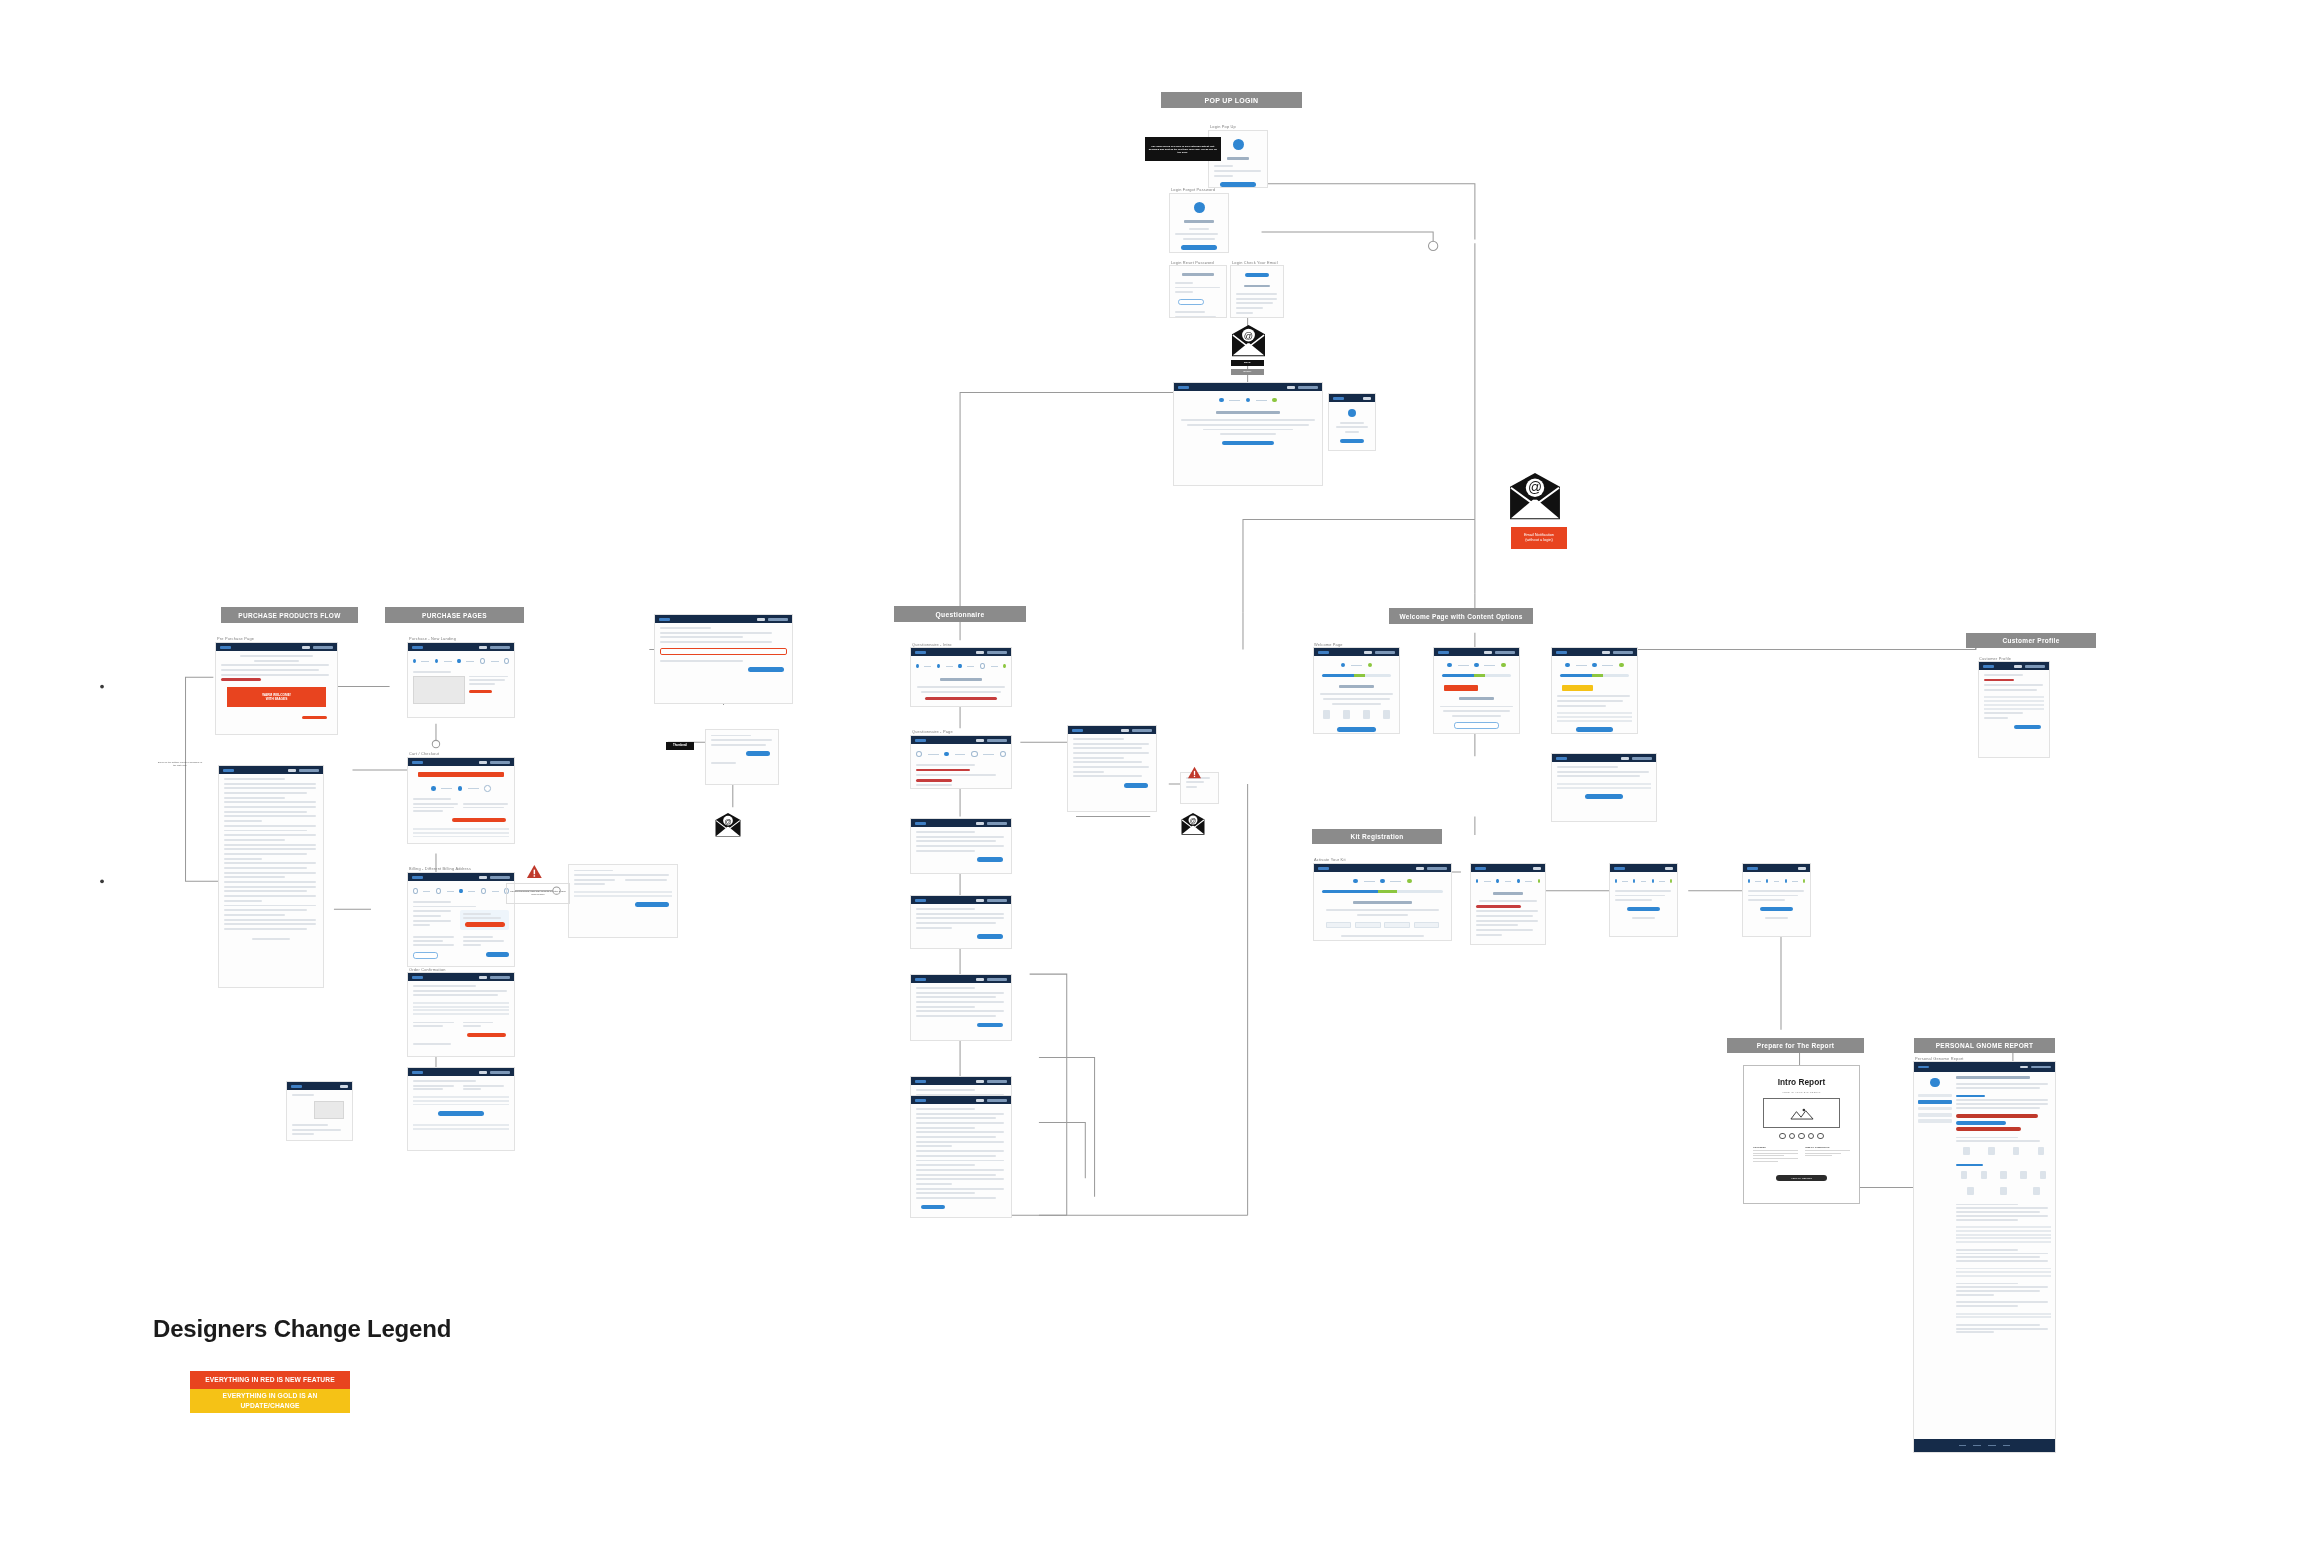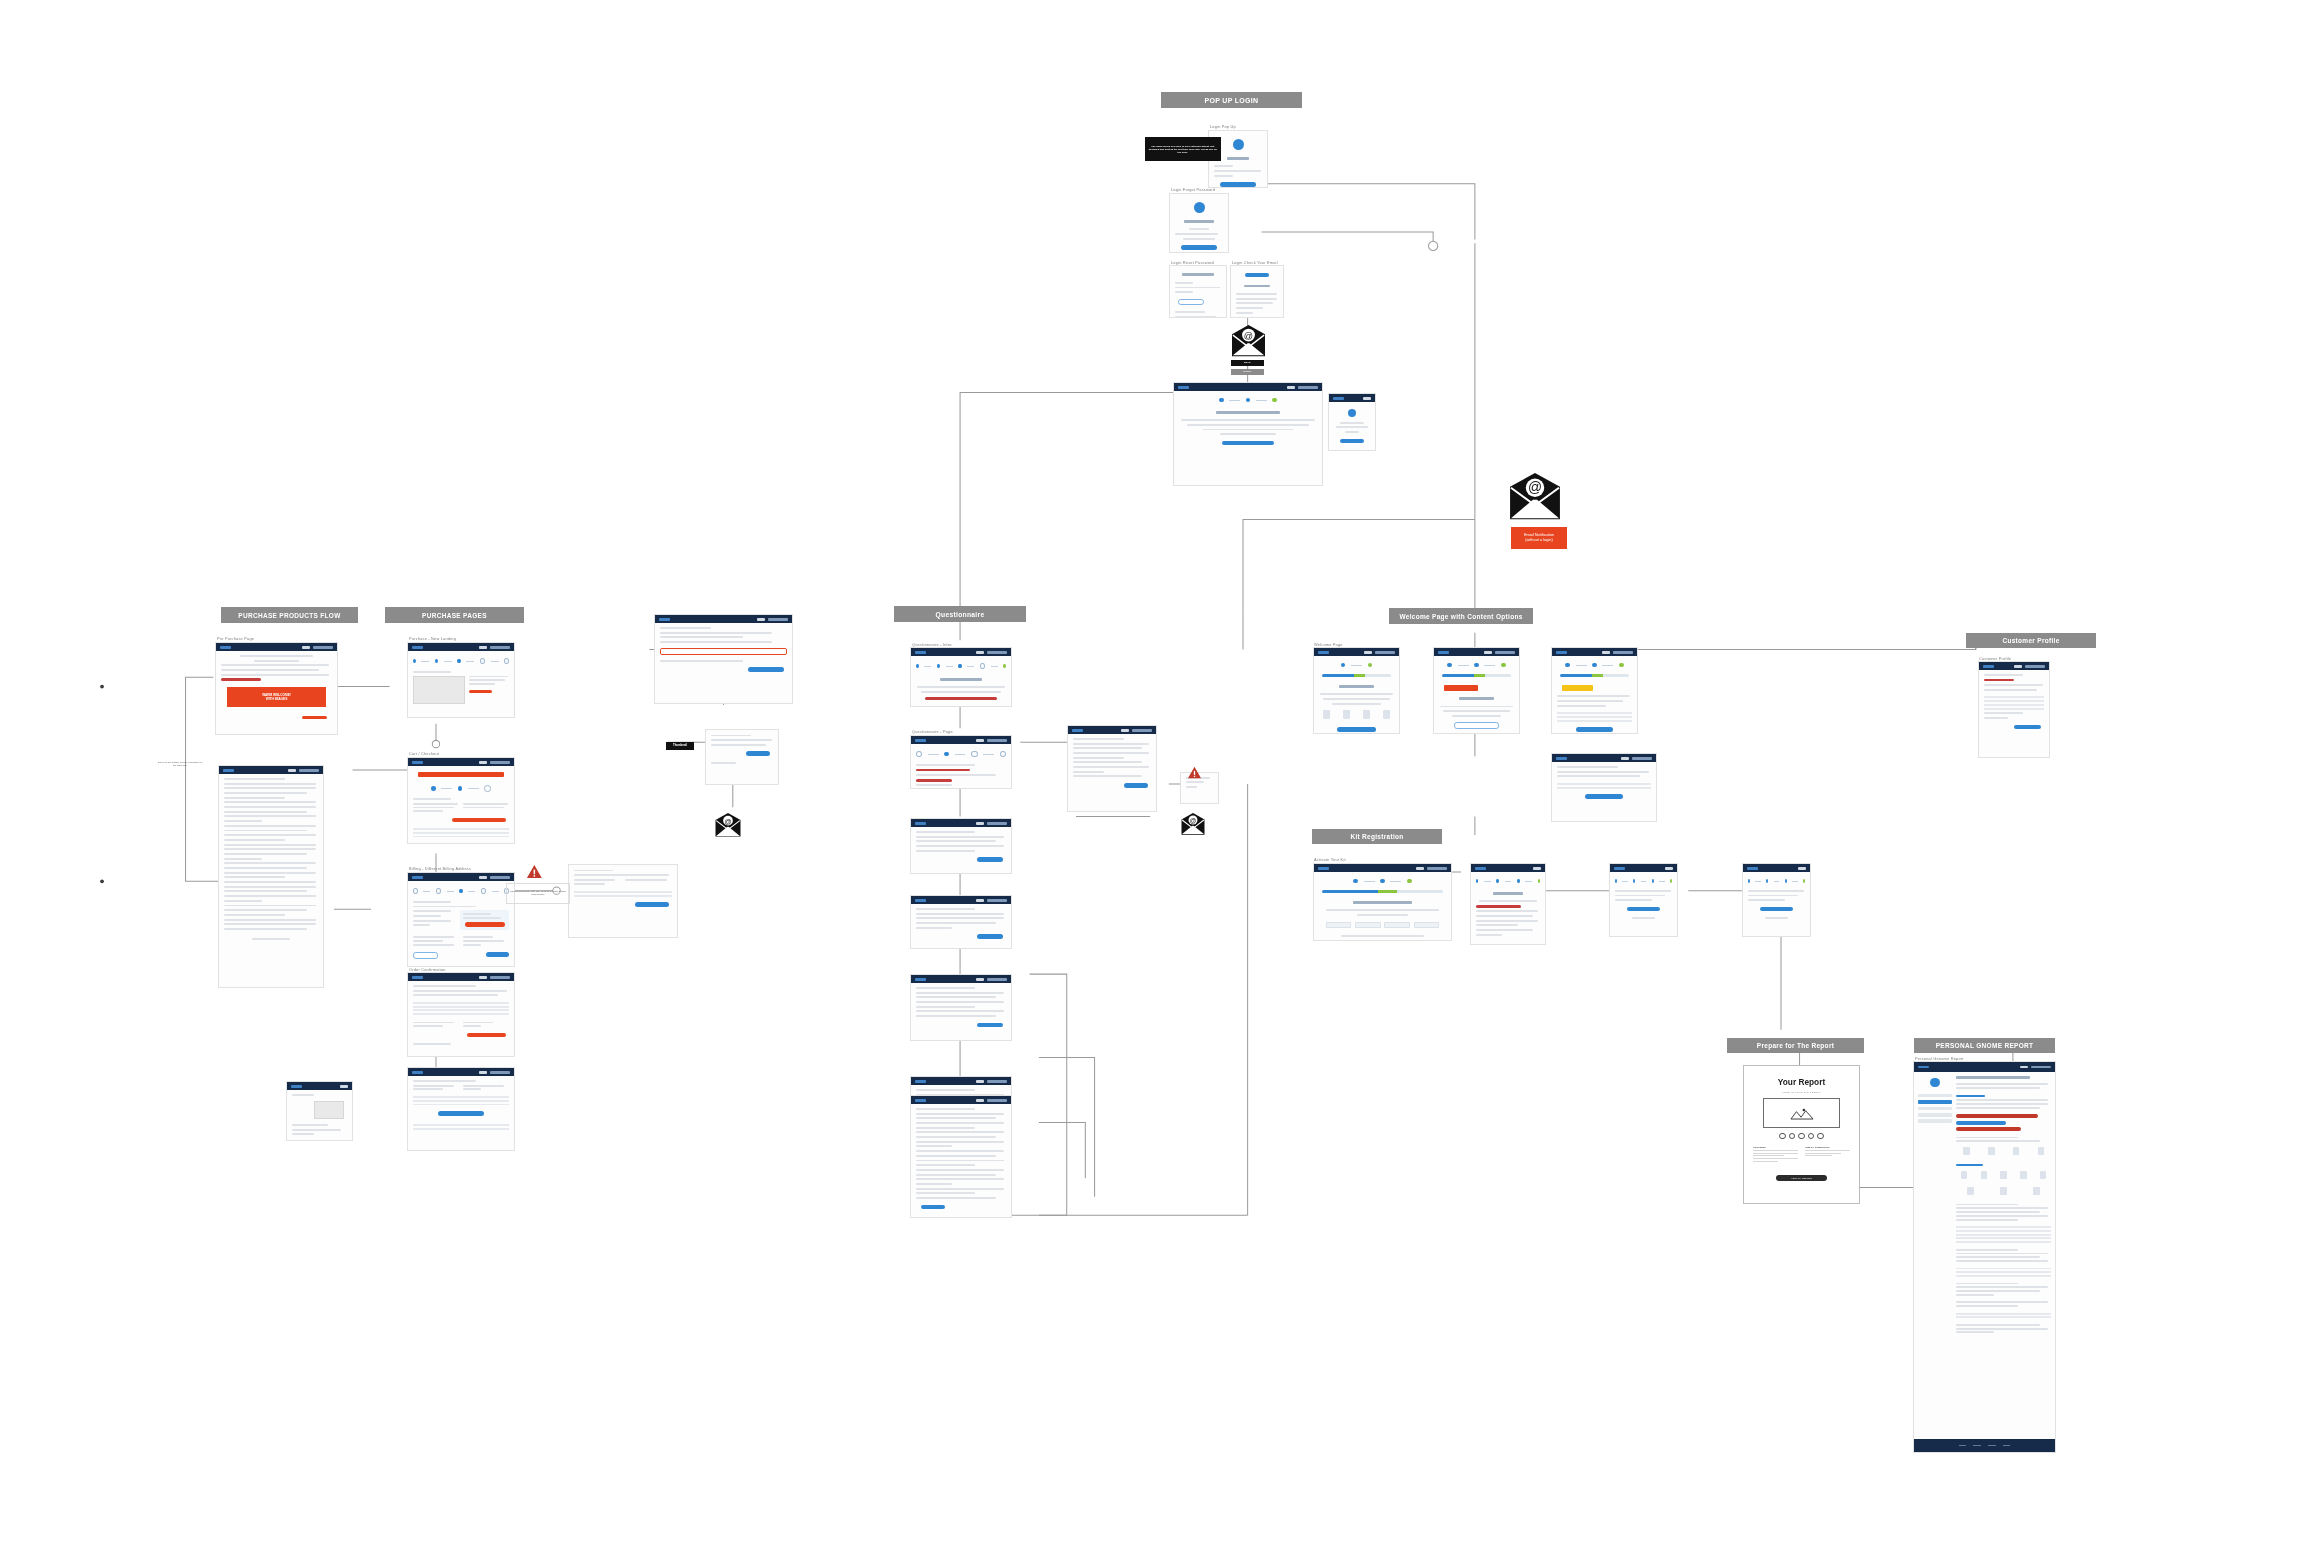--- a/index.html
+++ b/index.html
@@ -1127,21 +1127,21 @@
       <div class="ln xl"></div>
         <div class="ln l"></div>
         <div class="ln m"></div>
       <div class="btn" style="width:56%"></div>
       <div class="ln s c"></div>
     </div>
   </div>
 
   <div class="card" style="left:1743px;top:1065px;width:115px;height:137px;">
     <div style="padding:11px 9.3px;">
-      <div class="hd" style="font-size:8.3px;">Your Report</div>
+      <div class="hd" style="font-size:8.3px;">Intro Report</div>
       <div style="font-size:2.4px;color:#8a8a8a;text-align:center;margin-top:3.7px;letter-spacing:0.3px;">HERE IS YOUR BIG RESULT</div>
       <div style="border:0.9px solid #6c6c6c;height:28px;margin:4.6px 9.3px;display:flex;align-items:center;justify-content:center;">
         <svg width="24" height="13" viewBox="0 0 26 14">
           <circle cx="15" cy="3.2" r="1.4" fill="#333"></circle>
           <path d="M1 13 L7 5 L12 11 L17 4 L25 13 Z" fill="none" stroke="#333" stroke-width="1"></path>
         </svg>
       </div>
       <div style="display:flex;gap:2.8px;justify-content:center;margin:3.7px 0 6.5px;">
         <span style="width:4.6px;height:4.6px;border:0.9px solid #555;border-radius:50%;display:block"></span>
         <span style="width:4.6px;height:4.6px;border:0.9px solid #555;border-radius:50%;display:block"></span>
@@ -1260,15 +1260,26 @@
       </div>
     </div>
     <div style="position:absolute;bottom:0;left:0;right:0;height:13px;background:#152b49;display:flex;align-items:center;justify-content:center;gap:7.4px;">
       <span style="width:7.4px;height:1.9px;background:#5e7siete;background:#5e7a9b;display:block"></span>
       <span style="width:7.4px;height:1.9px;background:#5e7a9b;display:block"></span>
       <span style="width:7.4px;height:1.9px;background:#5e7a9b;display:block"></span>
       <span style="width:7.4px;height:1.9px;background:#5e7a9b;display:block"></span>
     </div>
   </div>
 
+  <div id="legend" style="left:153px;top:1315px;">
+    <h1>Designers Change Legend</h1>
+    <div class="legend-rows">
+      <div class="r1">
+        <span>EVERYTHING IN RED IS NEW FEATURE</span>
+      </div>
+      <div class="r2">
+        <span>EVERYTHING IN GOLD IS AN UPDATE/CHANGE</span>
+      </div>
+    </div>
+  </div>
 
 </div>
 
 
 </body></html>

